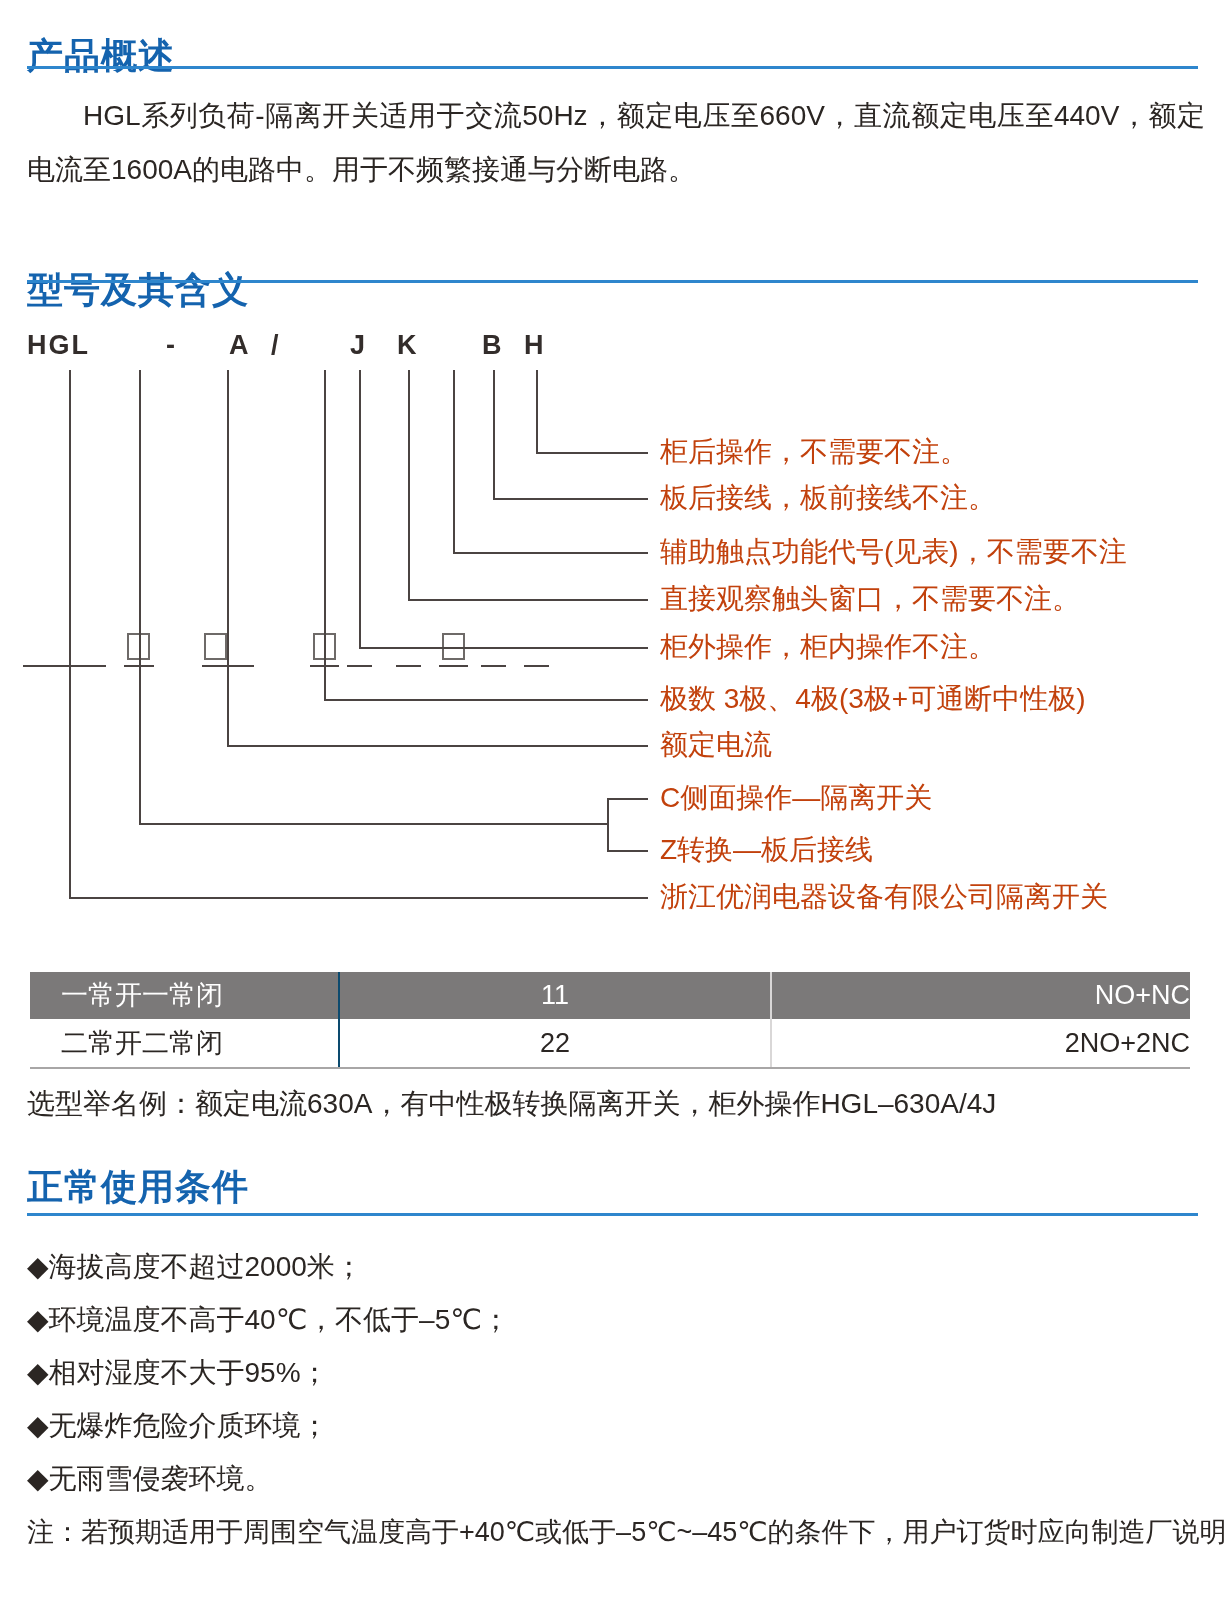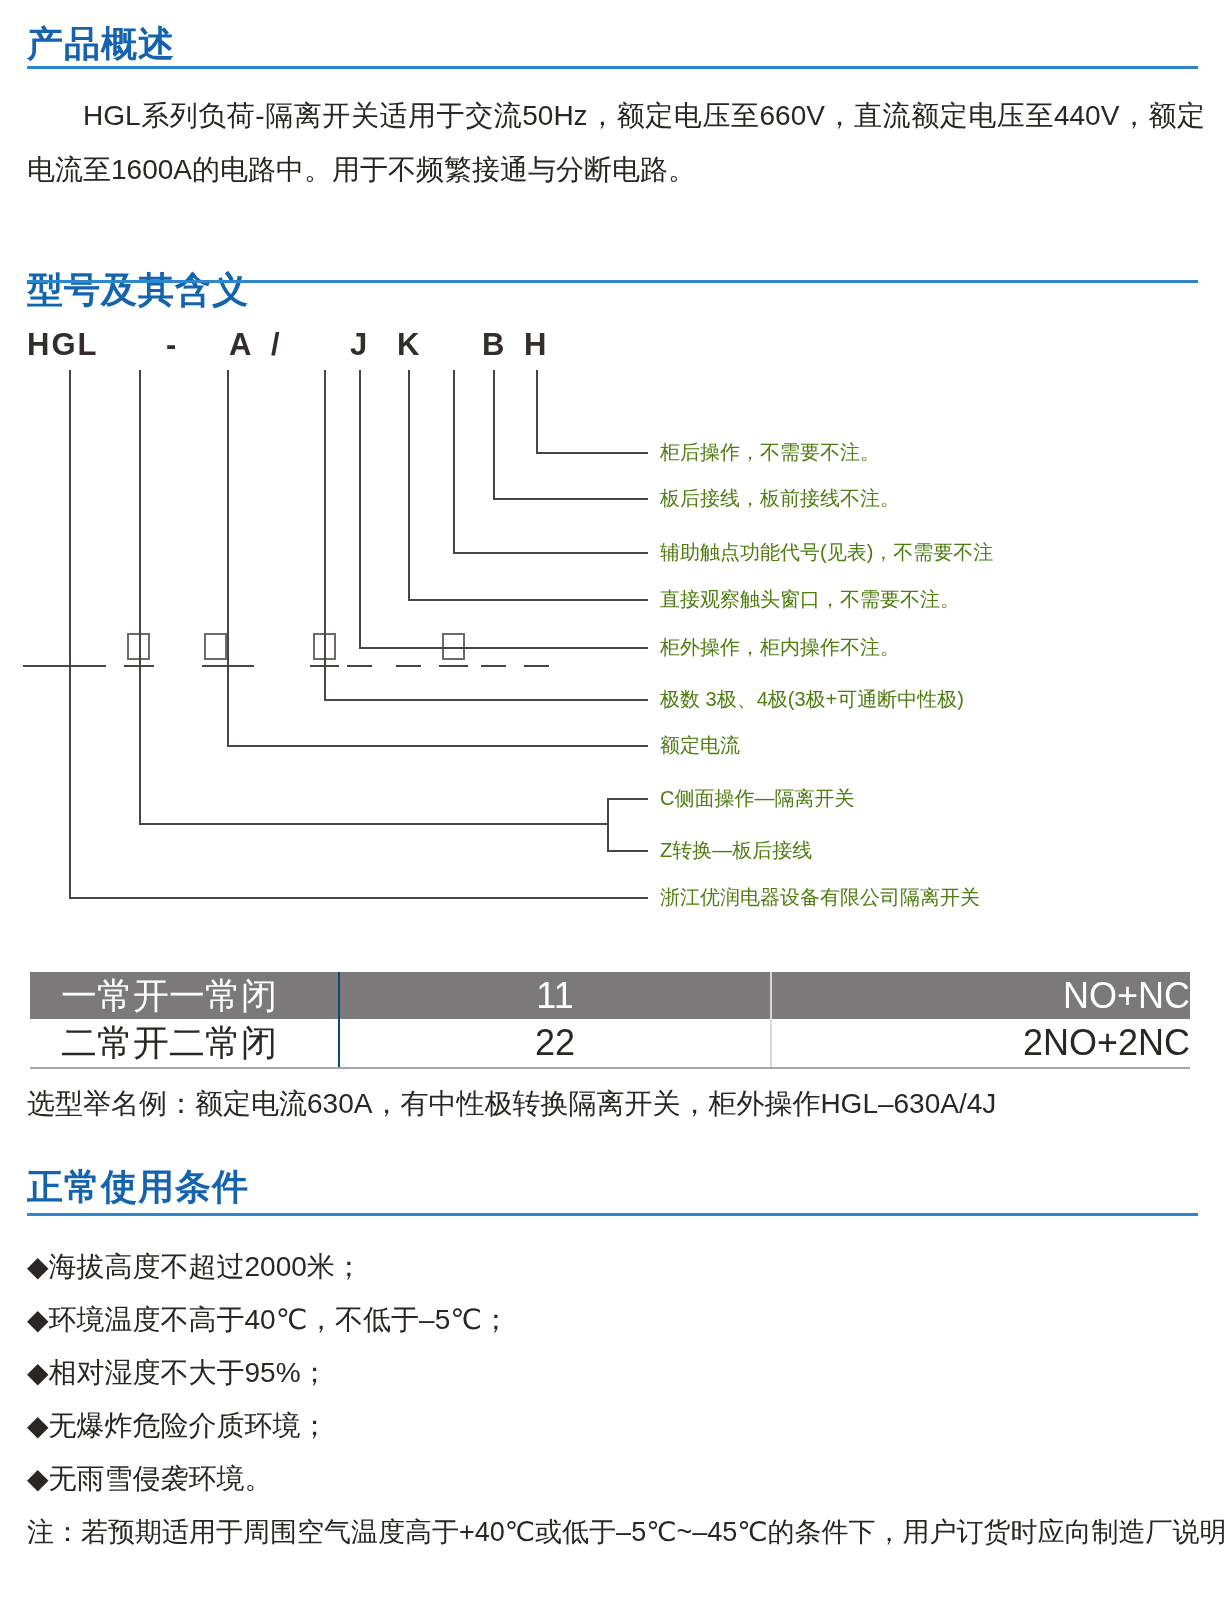--- a/index.html
+++ b/index.html
@@ -12,53 +12,53 @@
     position:absolute;left:27px;font-size:36px;font-weight:bold;
     color:#1463ae;letter-spacing:1px;white-space:nowrap;
   }
   .h-rule{position:absolute;left:27px;width:1171px;height:3px;background:#2e86cd;}
   .para{
     position:absolute;left:27px;width:1178px;font-size:28px;line-height:54px;
     text-indent:2em;color:#2b2623;text-align:justify;
   }
   .diagram{position:absolute;left:0;top:300px;width:1225px;height:645px;}
   .code-t{
-    position:absolute;top:28px;font-size:31px;font-weight:bold;color:#332d2b;
+    position:absolute;top:28px;font-size:27px;font-weight:bold;color:#332d2b;
     letter-spacing:2px;white-space:nowrap;line-height:34px;
   }
   .code-box{
     position:absolute;top:333px;width:23px;height:27px;
     border:2px solid #6e6a68;background:#fff;box-sizing:border-box;
   }
   .code-u{position:absolute;height:2px;background:#4b4442;top:365px;}
   .vline{position:absolute;width:2px;background:#4b4442;}
   .hline{position:absolute;height:2px;background:#4b4442;}
   .dlabel{
-    position:absolute;left:660px;height:32px;line-height:32px;font-size:20px;
-    color:#4d7c0f;white-space:nowrap;
+    position:absolute;left:660px;height:32px;line-height:32px;font-size:28px;
+    color:#c2410c;white-space:nowrap;
   }
-  .tbl{position:absolute;left:30px;top:972px;width:1160px;font-size:36px;}
+  .tbl{position:absolute;left:30px;top:972px;width:1160px;font-size:27px;}
   .tbl-row{display:flex;width:100%;}
   .tbl-row.head{background:#7b7979;color:#ffffff;height:47px;line-height:47px;}
   .tbl-row.body{background:#ffffff;color:#2b2623;height:48px;line-height:48px;border-bottom:2px solid #a8a6a6;}
   .td{box-sizing:border-box;white-space:nowrap;overflow:hidden;}
   .td.c1{width:308px;text-align:left;padding-left:31px;}
   .td.c2{width:432px;text-align:center;border-left:2px solid #0c4a6e;}
   .td.c3{width:420px;text-align:right;border-left:2px solid #d9d7d7;}
   .line-text{position:absolute;left:27px;font-size:28px;white-space:nowrap;color:#2b2623;}
   .bullets{position:absolute;left:27px;top:1240px;width:1178px;}
   .bullet-item{height:53px;line-height:53px;font-size:28px;color:#2b2623;white-space:nowrap;}
   .note{position:absolute;left:27px;top:1512px;width:1190px;font-size:27px;line-height:40px;white-space:nowrap;color:#2b2623;}
 </style>
 </head>
 <body>
 
 <div class="page">
 
-  <div class="h-title" style="top:20px;">产品概述</div>
+  <div class="h-title" style="top:32px;">产品概述</div>
   <div class="h-rule" style="top:66px;"></div>
   <div class="para" style="top:89px;">HGL系列负荷-隔离开关适用于交流50Hz，额定电压至660V，直流额定电压至440V，额定电流至1600A的电路中。用于不频繁接通与分断电路。</div>
 
   <div class="h-title" style="top:230px;margin-top:36px;">型号及其含义</div>
   <div class="h-rule" style="top:280px;"></div>
 
   <div class="diagram">
 
     <span class="code-t" style="left:27px;">HGL</span>
     <span class="code-box" style="left:127px;"></span>

